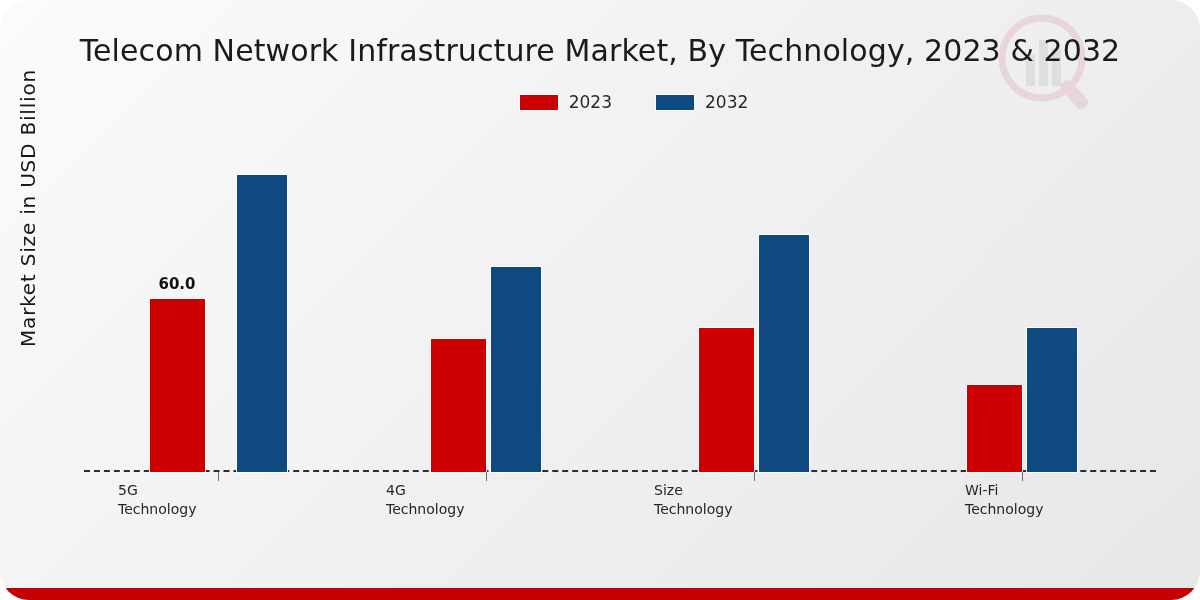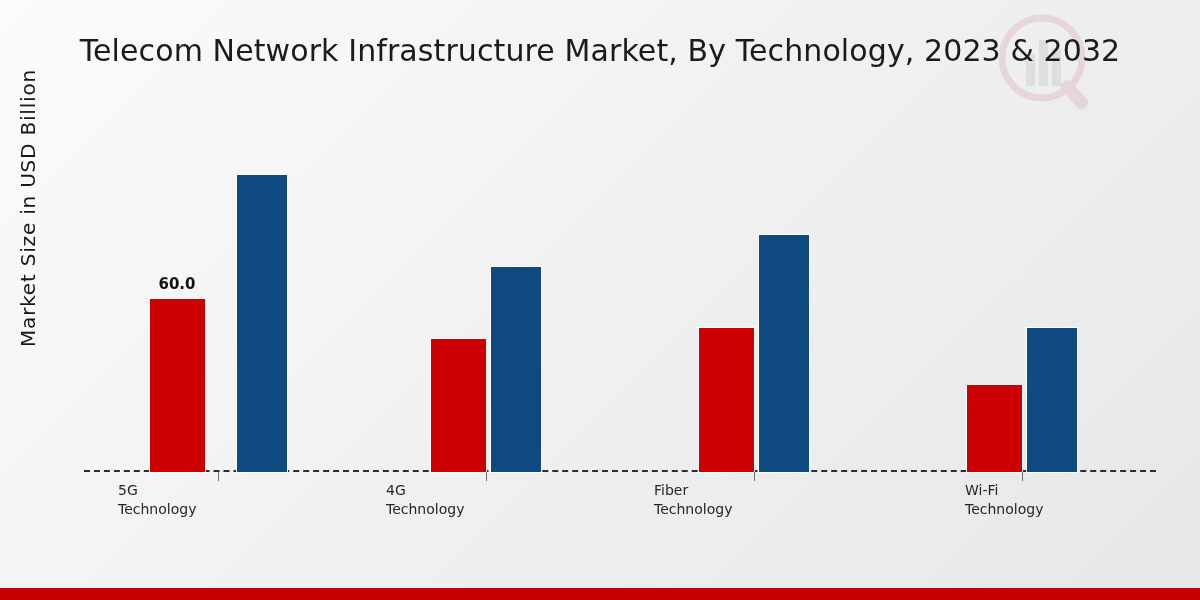--- a/index.html
+++ b/index.html
@@ -6,20 +6,21 @@
   html, body {
     margin: 0; padding: 0;
     width: 1200px; height: 600px;
     font-family: "DejaVu Sans", sans-serif;
   }
   #chart-root {
     position: relative;
     width: 1200px; height: 600px;
     overflow: hidden;
     background: linear-gradient(135deg, #fbfbfb 0%, #f2f2f3 42%, #e6e7e8 100%);
+    border-radius: 29px;
   }
 
   
   #watermark {
     position: absolute;
     left: 990px; top: 8px;
     width: 110px; height: 110px;
     opacity: 0.30;
     pointer-events: none;
   }
@@ -152,20 +153,30 @@
       <circle cx="52" cy="50" r="40" fill="none" stroke="#d9a0a6" stroke-width="7"></circle>
       <rect x="78" y="70" width="13" height="34" rx="6" transform="rotate(-42 84 87)" fill="#d9a0a6"></rect>
       <rect x="36" y="46" width="9" height="32" fill="#b9babd"></rect>
       <rect x="49" y="32" width="9" height="46" fill="#b9babd"></rect>
       <rect x="62" y="40" width="9" height="38" fill="#b9babd"></rect>
     </svg>
   </div>
 
   <div id="chart-title">Telecom Network Infrastructure Market, By Technology, 2023 &amp; 2032</div>
 
+  <div id="legend">
+    <div class="legend-item">
+      <span class="legend-swatch" style="background:#CC0000"></span>
+      <span class="legend-label">2023</span>
+    </div>
+    <div class="legend-item">
+      <span class="legend-swatch" style="background:#0E4A80"></span>
+      <span class="legend-label">2032</span>
+    </div>
+  </div>
 
   <div id="y-axis-title">Market Size in USD Billion</div>
 
   <div id="plot">
     <div id="baseline"></div>
 
   <div class="group" style="left: 0px; width: 268px; gap: 32px;">
         <div class="bar-wrap">
           <div class="bar" style="height: 173.217px; background: rgb(204, 0, 0);"></div>
           <div class="bar-value">60.0</div>
@@ -206,21 +217,21 @@
       <div>5G</div>
       <div>Technology</div>
     </div>
     <div class="tick" style="left: 486px;"></div>
     <div class="xlabel" style="left: 486px;">
       <div>4G</div>
       <div>Technology</div>
     </div>
     <div class="tick" style="left: 754px;"></div>
     <div class="xlabel" style="left: 754px;">
-      <div>Fiber</div>
+      <div>Size</div>
       <div>Technology</div>
     </div>
     <div class="tick" style="left: 1022px;"></div>
     <div class="xlabel" style="left: 1065px;">
       <div>Wi-Fi</div>
       <div>Technology</div>
     </div>
   </div>
 
 </body></html>

